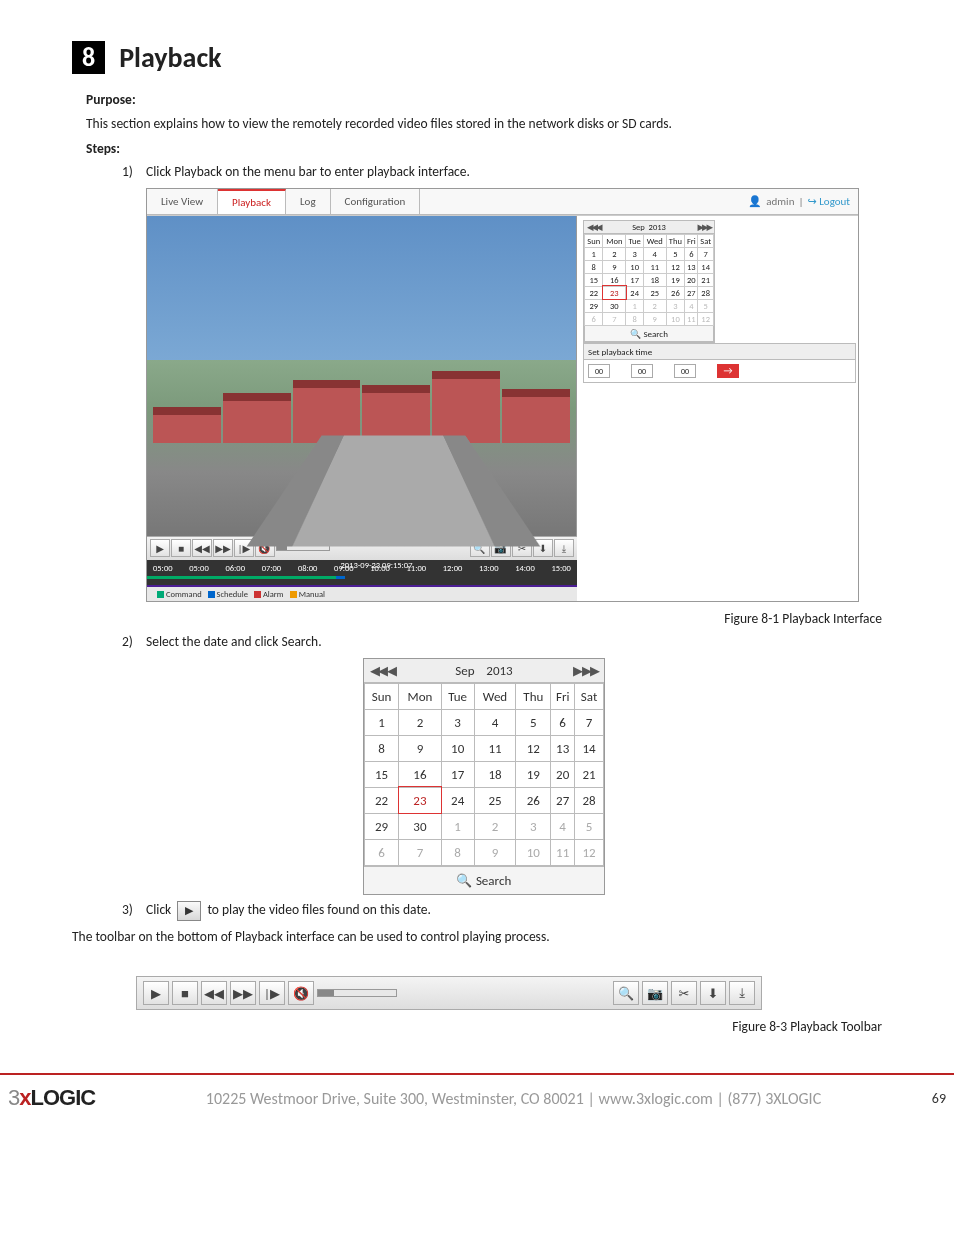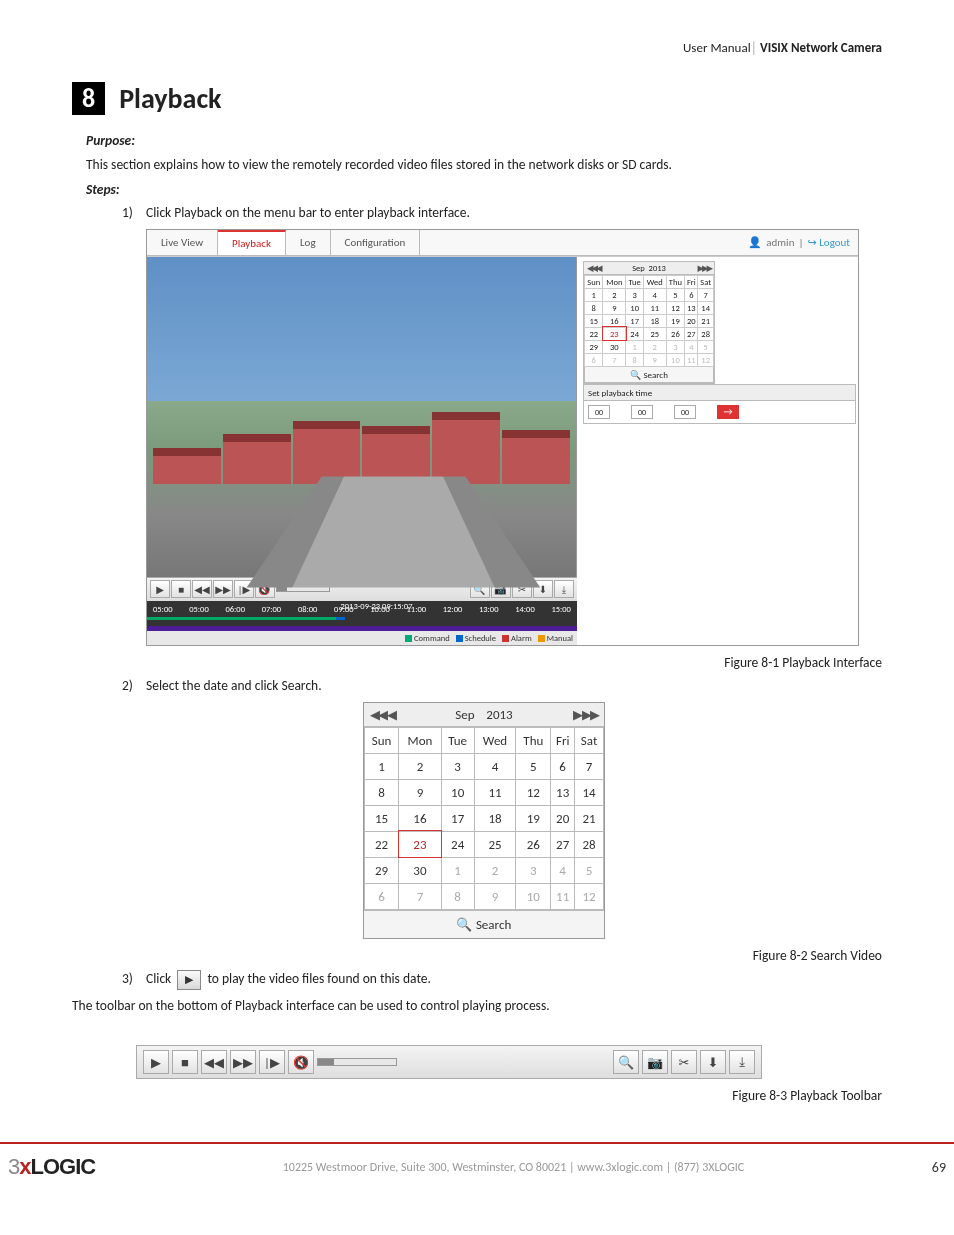--- a/index.html
+++ b/index.html
@@ -5,21 +5,21 @@
 *{box-sizing:border-box;margin:0;padding:0}
 body{font-family:Calibri,Arial,sans-serif;background:#fff;width:954px;margin:0 auto;color:#222;font-size:13.5px}
 .page{padding:40px 72px 0 72px}
 .hdr{text-align:right;font-size:13px;margin-bottom:26px}
 .hdr .bar{color:#999}
 .hdr b{font-weight:700}
 .chap{display:flex;align-items:center;gap:14px;margin-bottom:16px}
 .chapnum{background:#000;color:#fff;font-weight:700;font-size:26px;padding:3px 10px 4px 10px;line-height:1}
 .chaptitle{font-size:28px;font-weight:700}
 .sec{margin-left:14px}
-.bi{font-weight:700;font-style:italic;margin:6px 0}
+.bi{font-weight:700;margin:6px 0}
 .para{margin:6px 0;line-height:1.45}
 .olwrap{margin:6px 0 6px 36px}
 .li{display:flex;gap:10px;margin:4px 0}
 .li .n{min-width:14px}
 .cap{text-align:right;margin:8px 0 4px 0}
 
 .fig81{width:713px;margin:8px 0 6px 60px;border:1px solid #999}
 .tabbar{display:flex;background:#f8f8f8;border-bottom:1px solid #bbb;height:26px;font-size:11px}
 .tabbar .tab{border-right:1px solid #bbb;display:flex;align-items:center;justify-content:center;padding:0 14px;color:#555}
 .tabbar .tab.active{border-top:2px solid #d33;color:#c22;background:#fff}
@@ -41,21 +41,21 @@
 .minical td.gray{color:#bbb}
 .srchbtn{border:1px solid #bbb;border-top:0;text-align:center;padding:2px;background:#f6f6f6;font-size:9px}
 .tb{background:linear-gradient(#f3f3f3,#ddd);border-top:1px solid #aaa;display:flex;align-items:center;height:24px;padding:0 3px;gap:1px}
 .tbtn{width:20px;height:18px;border:1px solid #aaa;background:linear-gradient(#fff,#e2e2e2);display:flex;align-items:center;justify-content:center;font-size:10px;color:#444}
 .vol{width:54px;height:6px;border:1px solid #999;background:linear-gradient(to right,#888 0%,#888 20%,#e8e8e8 20%)}
 .tb .sp{flex:1}
 .tl{background:#333;color:#fff;font-size:8.5px;padding:2px 6px 12px 6px;position:relative}
 .tltik{display:flex;justify-content:space-between;margin-top:1px}
 .tlstamp{position:absolute;left:45%;top:0;color:#fff}
 .tlbar{position:absolute;left:0;right:0;bottom:6px;height:3px;background:linear-gradient(to right,#0a6 0%,#0a6 44%,#06c 44%,#06c 46%,#333 46%)}
-.leg{background:#e8e8e8;font-size:8.5px;padding:2px 4px;text-align:right;color:#333;border-top:5px solid #4c1d95}
+.leg{background:#e8e8e8;font-size:8.5px;padding:2px 4px;color:#333;border-top:2px solid #4c1d95}
 .leg span{margin-left:6px}
 .leg i{display:inline-block;width:7px;height:7px;margin-right:2px;vertical-align:middle}
 .sidebox{border:1px solid #bbb;margin-top:0;font-size:9px}
 .sidebox .tt{background:#eee;padding:2px 4px;border-bottom:1px solid #bbb}
 .sidebox .bd{padding:4px;display:flex;gap:21px;align-items:center}
 .tin{width:22px;height:14px;border:1px solid #aaa;display:inline-block;text-align:center;font-size:8px;line-height:13px;background:#fff}
 .arrow{width:22px;height:14px;background:#d33;color:#fff;text-align:center;line-height:13px;font-size:10px}
 
 .fig82{width:242px;margin:8px auto 4px auto;border:1px solid #999;font-size:13px;color:#333}
 .fig82 .mchdr{font-size:13px;padding:4px 6px}
@@ -71,30 +71,27 @@
 .fig83 .tbtn{width:26px;height:24px;font-size:13px}
 .fig83 .vol{width:80px;height:8px}
 .fig83 .sp{flex:1}
 
 .rule{height:2px;background:#b22;margin:38px 0 10px 0}
 .ftr{display:flex;align-items:center;justify-content:space-between;padding:0 8px 8px 8px}
 .logo{font-family:Arial,sans-serif;letter-spacing:-1px}
 .logo .a{color:#888;font-size:22px;font-weight:400}
 .logo .b{color:#b22;font-weight:700;font-size:22px}
 .logo .c{color:#222;font-weight:700;font-size:22px}
-.finfo{color:#999;font-size:12px}
+.finfo{color:#999;font-size:16px}
 .pno{font-size:14px;color:#333}
 </style>
 </head>
 <body>
 
 <div class="page">
-  <div class="hdr">
-    <span>User Manual</span><span class="bar">│</span> <b>VISIX Network Camera</b>
-  </div>
 
   <div class="chap">
     <div class="chapnum">8</div>
     <div class="chaptitle">Playback</div>
   </div>
 
   <div class="sec">
     <div class="bi">Purpose:</div>
     <div class="para">This section explains how to view the remotely recorded video files stored in the network disks or SD cards.</div>
     <div class="bi">Steps:</div>
@@ -328,21 +325,20 @@
               <td class="gray">8</td>
               <td class="gray">9</td>
               <td class="gray">10</td>
               <td class="gray">11</td>
               <td class="gray">12</td>
             </tr>
           </tbody>
         </table>
       <div class="srch">🔍 <span>Search</span></div>
     </div>
-    <div class="cap">Figure 8-2 Search Video</div>
 
     <div class="olwrap">
       <div class="li">
           <div class="n">3)</div>
         <div>
           <span>Click</span>
           <span class="inbtn">▶</span>
           <span>to play the video files found on this date.</span>
         </div>
       </div>

